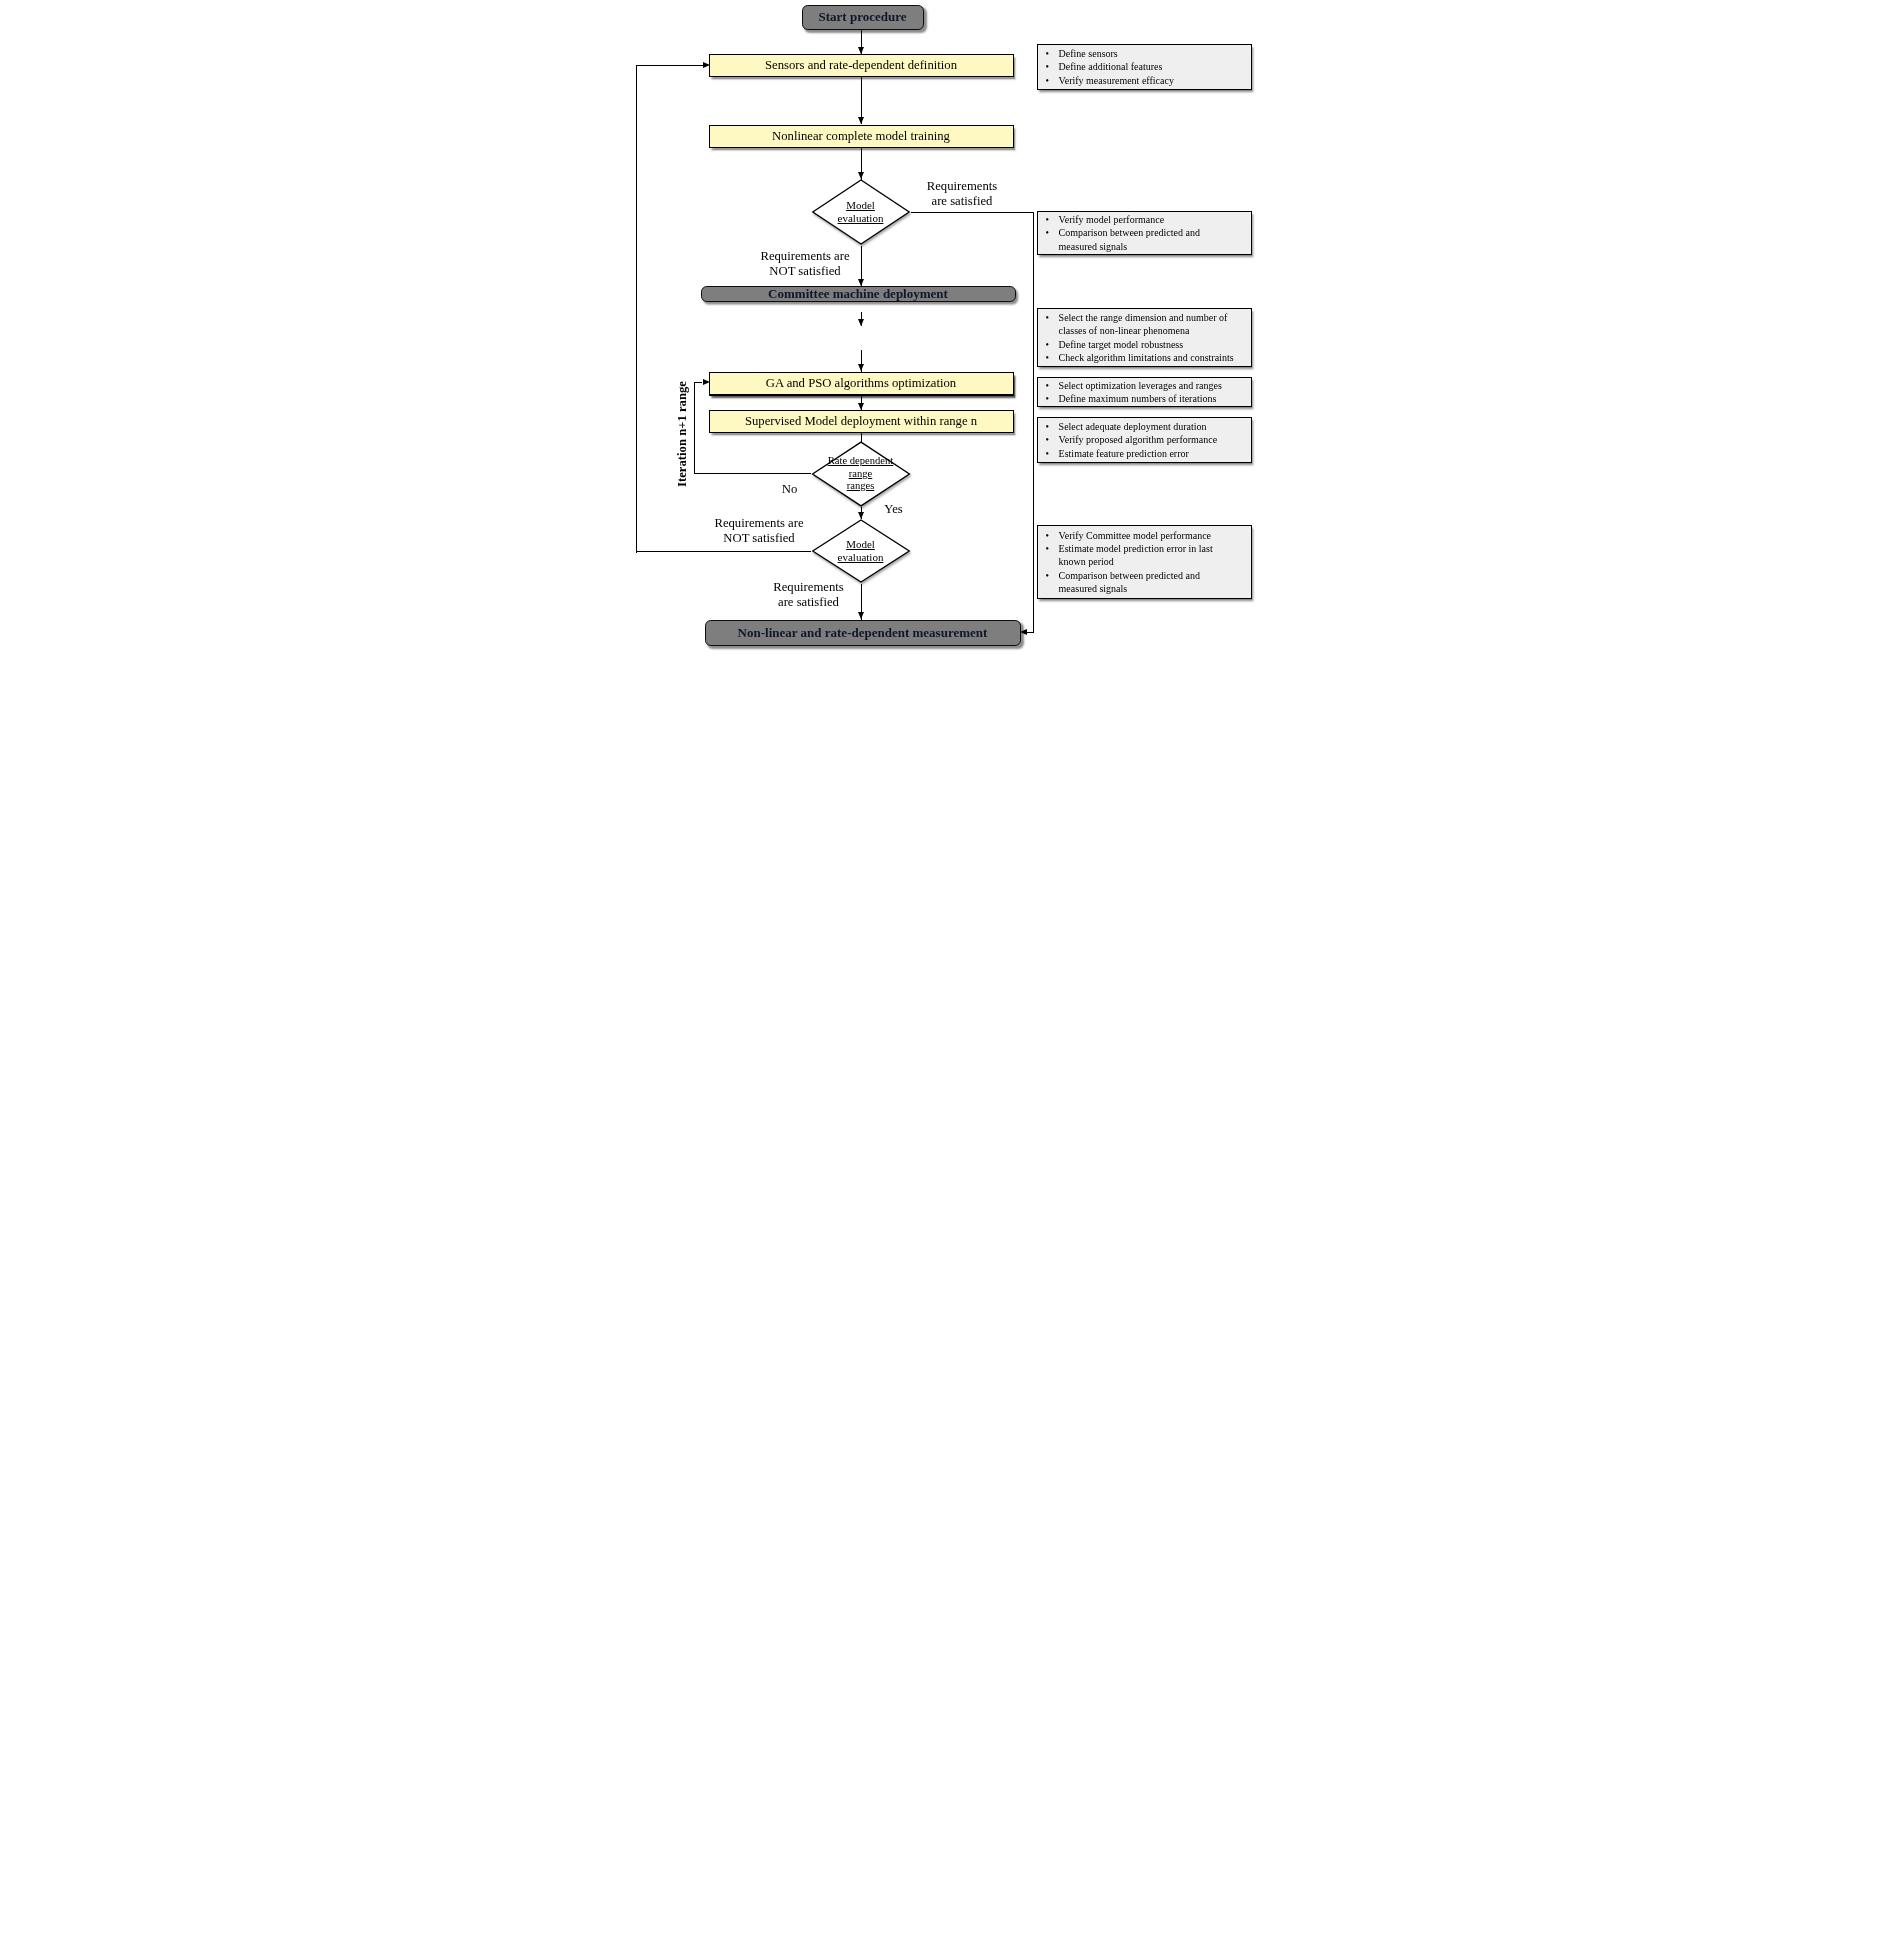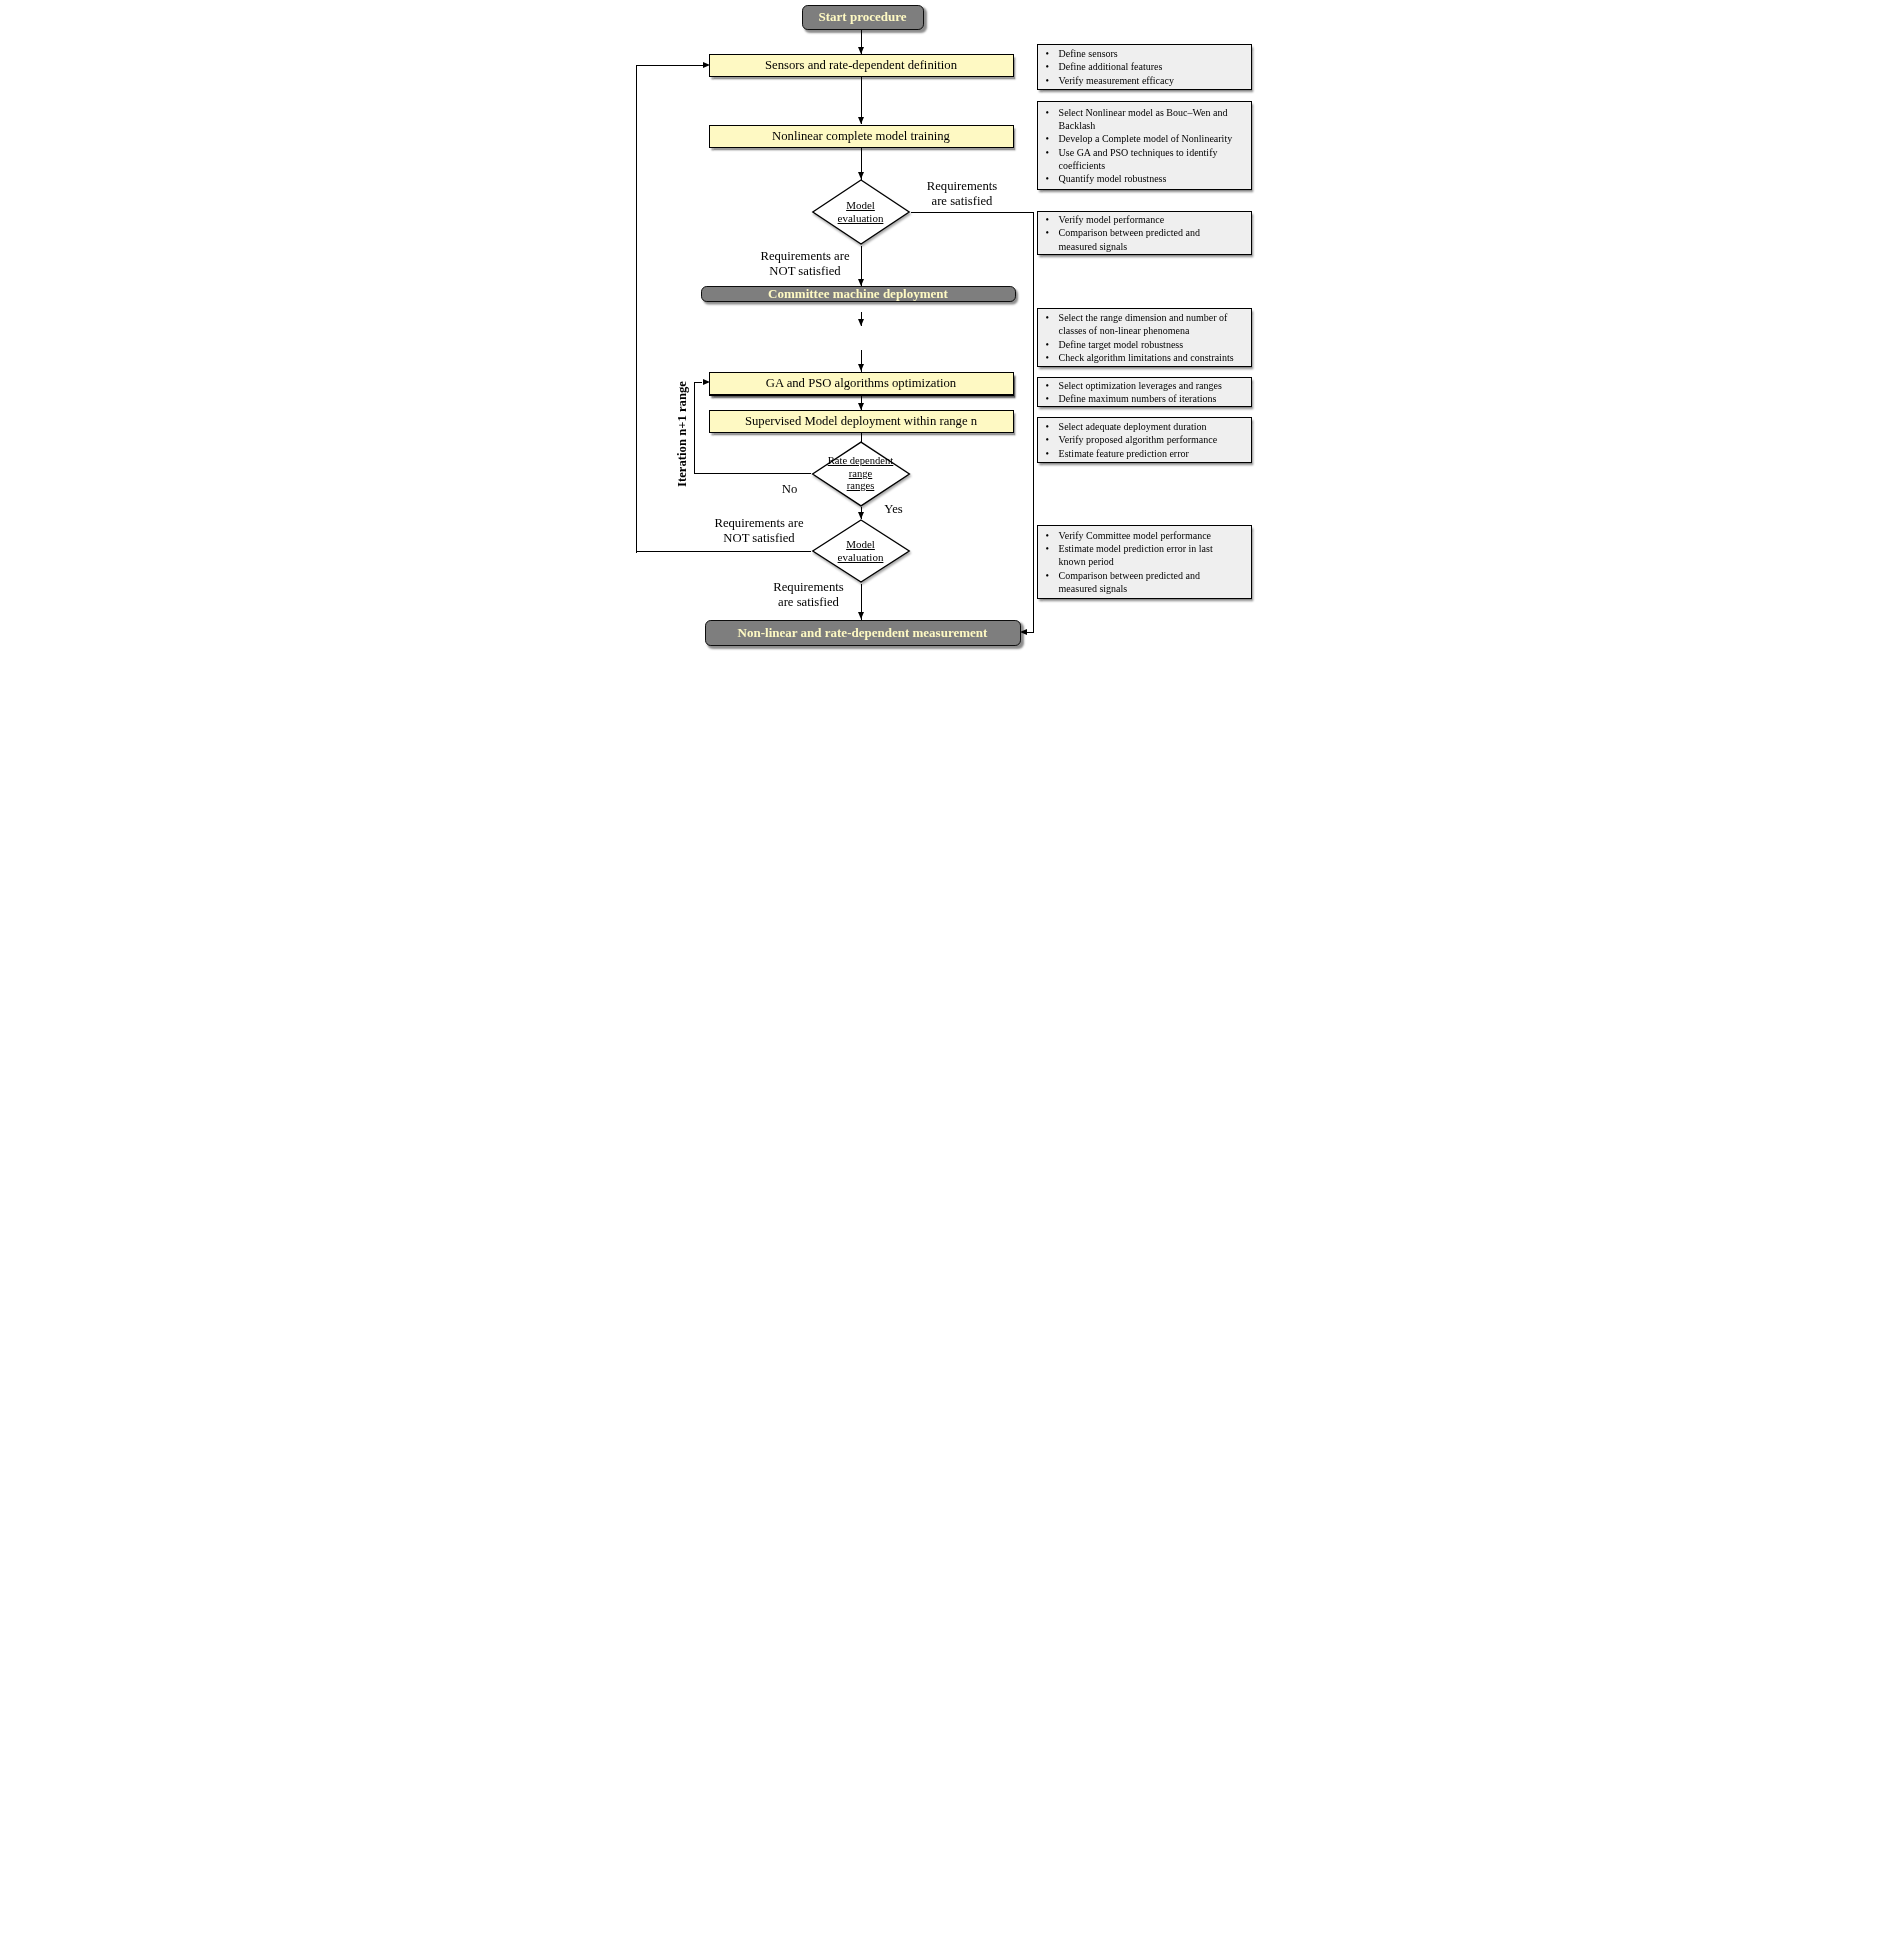--- a/index.html
+++ b/index.html
@@ -6,21 +6,21 @@
   #canvas{
     position:relative;width:628px;height:652px;margin:0 auto;
     font-family:"Liberation Serif","DejaVu Serif",serif;color:#000;
     overflow:hidden;background:#ffffff;
   }
   
   .dark{
     position:absolute;background:#7e7e7e;border:1.3px solid #0d0d0d;border-radius:5.8px;
     box-shadow:2.1px 2.6px 2.1px rgba(0,0,0,0.45);
     display:flex;align-items:center;justify-content:center;
-    color:#fef9c3;font-weight:bold;font-size:13px;text-align:right;box-sizing:border-box;
+    color:#0f172a;font-weight:bold;font-size:13px;text-align:right;box-sizing:border-box;
   }
   
   .box{
     position:absolute;background:#fef9c3;border:1.3px solid #000;
     box-shadow:2.1px 2.6px 1.6px rgba(0,0,0,0.4);
     display:flex;align-items:center;justify-content:center;
     font-size:12.7px;text-align:center;box-sizing:border-box;
   }
   
   .side{
@@ -172,30 +172,20 @@
 are satisfied</div>
 
   <div class="side" style="top:44px;height:46px;">
     <ul>
       <li>Define sensors</li>
       <li>Define additional features</li>
       <li>Verify measurement efficacy</li>
     </ul>
   </div>
 
-  <div class="side" style="top:101px;height:89px;">
-    <ul>
-      <li>Select Nonlinear model as Bouc–Wen and
-Backlash</li>
-      <li>Develop a Complete model of Nonlinearity</li>
-      <li>Use GA and PSO techniques to identify
-coefficients</li>
-      <li>Quantify model robustness</li>
-    </ul>
-  </div>
 
   <div class="side" style="top:211px;height:44px;">
     <ul>
       <li>Verify model performance</li>
       <li>Comparison between predicted and
 measured signals</li>
     </ul>
   </div>
 
   <div class="side" style="top:308px;height:59px;">

